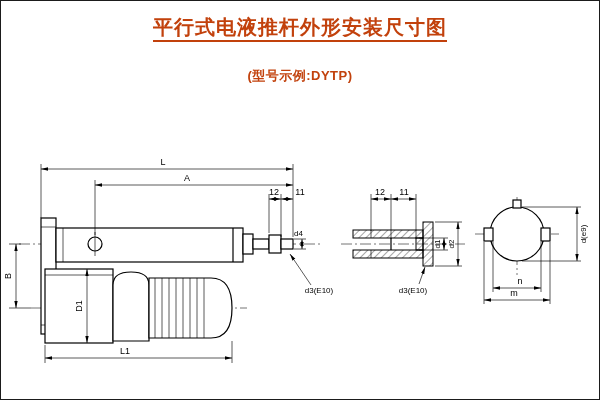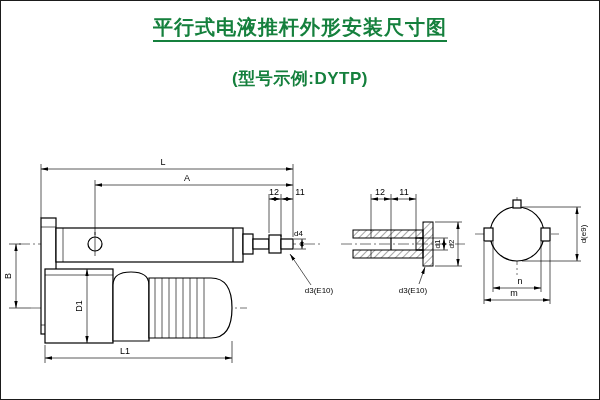--- a/index.html
+++ b/index.html
@@ -1,28 +1,28 @@
 <!DOCTYPE html>
 <html><head>
 <meta charset="utf-8">
 <style>
   html,body { margin:0; padding:0; background:#fff; }
   .canvas {
     width:600px; height:400px; position:relative; background:#ffffff;
     border:1px solid #1b1b1b; box-sizing:border-box; overflow:hidden;
-    font-family:"Liberation Sans", sans-serif; color:#15803d;
+    font-family:"Liberation Sans", sans-serif; color:#c2410c;
   }
   .title {
     position:absolute; top:13px; left:0; width:100%; text-align:center;
     font-size:20px; font-weight:bold; letter-spacing:1px;
     text-decoration:underline; text-underline-offset:6px;
   }
   .subtitle {
     position:absolute; top:66px; left:0; width:100%; text-align:center;
-    font-size:17px; font-weight:600; letter-spacing:0.5px;
+    font-size:13px; font-weight:600; letter-spacing:0.5px;
   }
   svg.drawing { position:absolute; left:0; top:0; }
   .obj  { fill:none; stroke:#000; stroke-width:1.2; }
   .objf { fill:#fff;  stroke:#000; stroke-width:1.2; }
   .thin { fill:none; stroke:#000; stroke-width:0.65; }
   .dimline { fill:none; stroke:#000; stroke-width:0.65; }
   .cl   { fill:none; stroke:#000; stroke-width:0.55; stroke-dasharray:11 3 2 3; }
   .hatchrect { fill:url(#hatch); stroke:#000; stroke-width:1.0; }
   text.dim   { font-family:"Liberation Sans", sans-serif; font-size:9px; fill:#000; }
   text.dimsm { font-family:"Liberation Sans", sans-serif; font-size:8px; fill:#000; }

